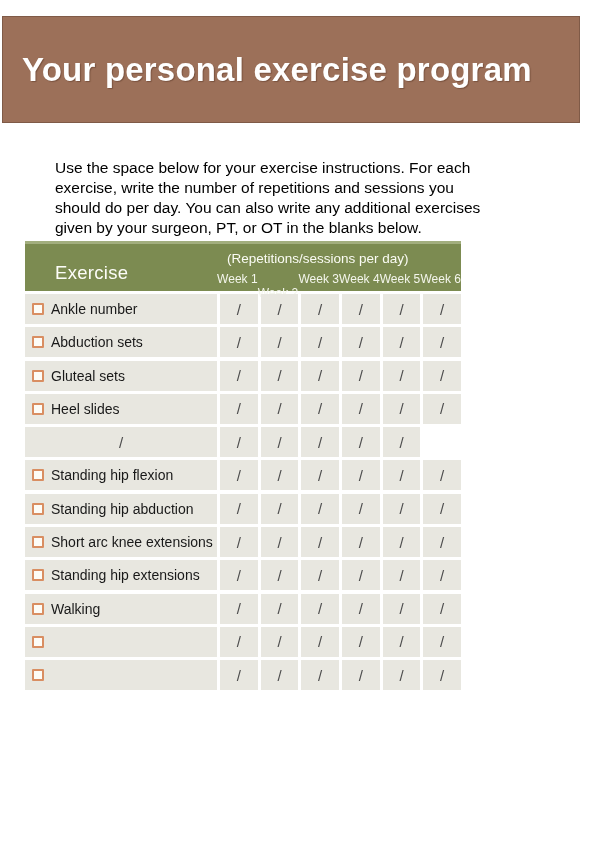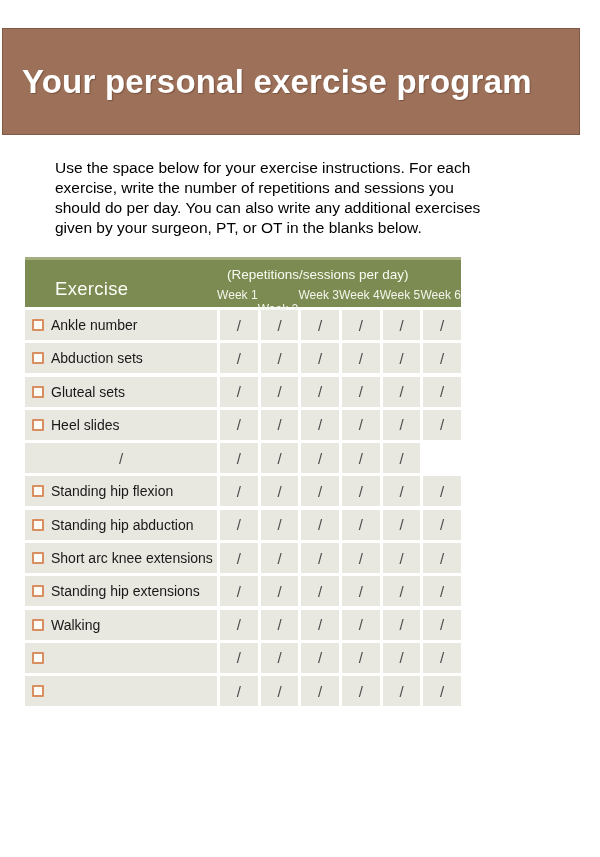--- a/index.html
+++ b/index.html
@@ -15,21 +15,21 @@
   *{box-sizing:border-box;margin:0;padding:0;}
   html,body{width:600px;background:#ffffff;}
   body{
     height:857px;
     font-family:"Liberation Sans","DejaVu Sans",sans-serif;
     position:relative;
     overflow:hidden;
   }
   .banner{
     position:absolute;
-    left:2px;top:28px;
+    left:2px;top:16px;
     width:578px;height:107px;
     background:var(--band-brown);
     border:1px solid var(--band-border);
     display:flex;align-items:center;
   }
   .banner h1{
     padding-left:19px;
     font-size:33px;
     font-weight:bold;
     letter-spacing:0.2px;
@@ -41,21 +41,21 @@
     position:absolute;
     left:55px;top:158px;
     width:490px;
     font-size:15.5px;
     line-height:20px;
     color:#000000;
     white-space:pre-line;
   }
   .exercise-table{
     position:absolute;
-    left:25px;top:257px;
+    left:25px;top:241px;
     width:436px;
   }
   .thead{
     background:var(--header-green);
     border-top:3px solid var(--header-green-light);
     height:50px;
     display:grid;
     grid-template-columns:192px repeat(6,1fr);
     grid-template-rows:22px 25px;
     grid-template-areas:

